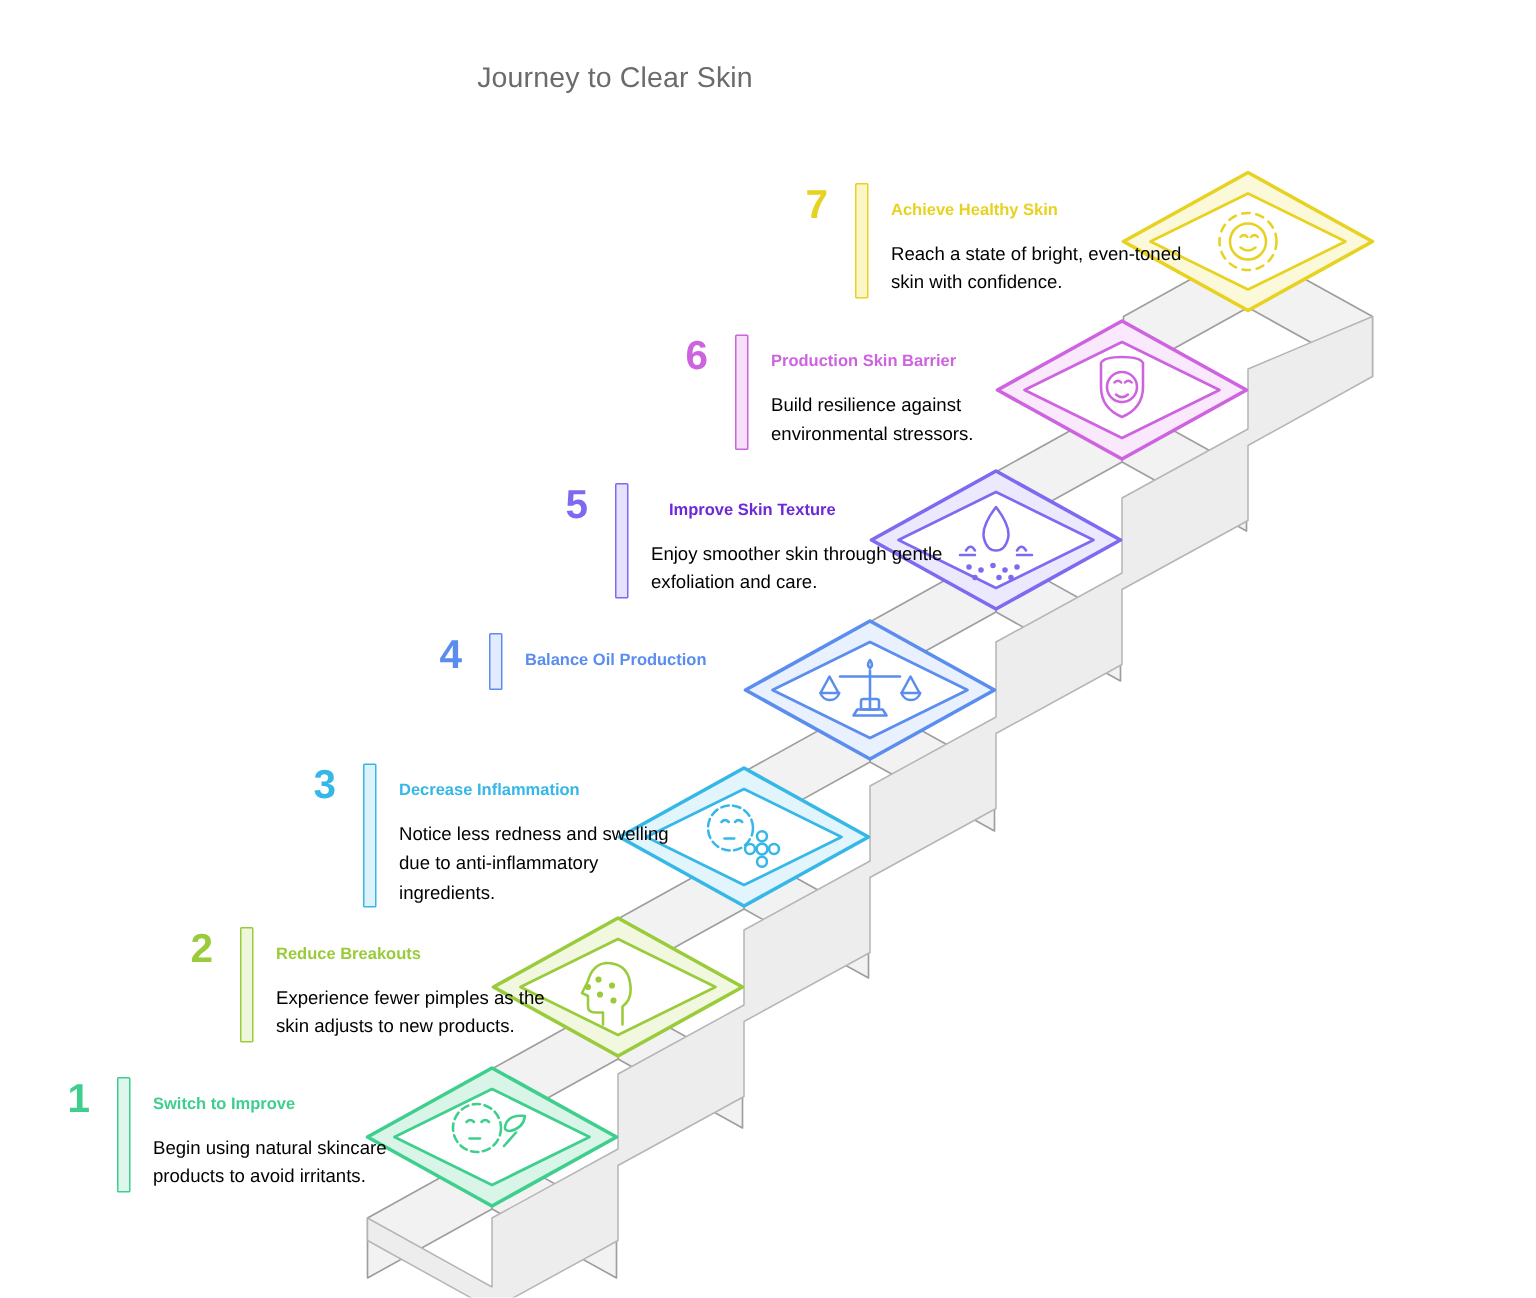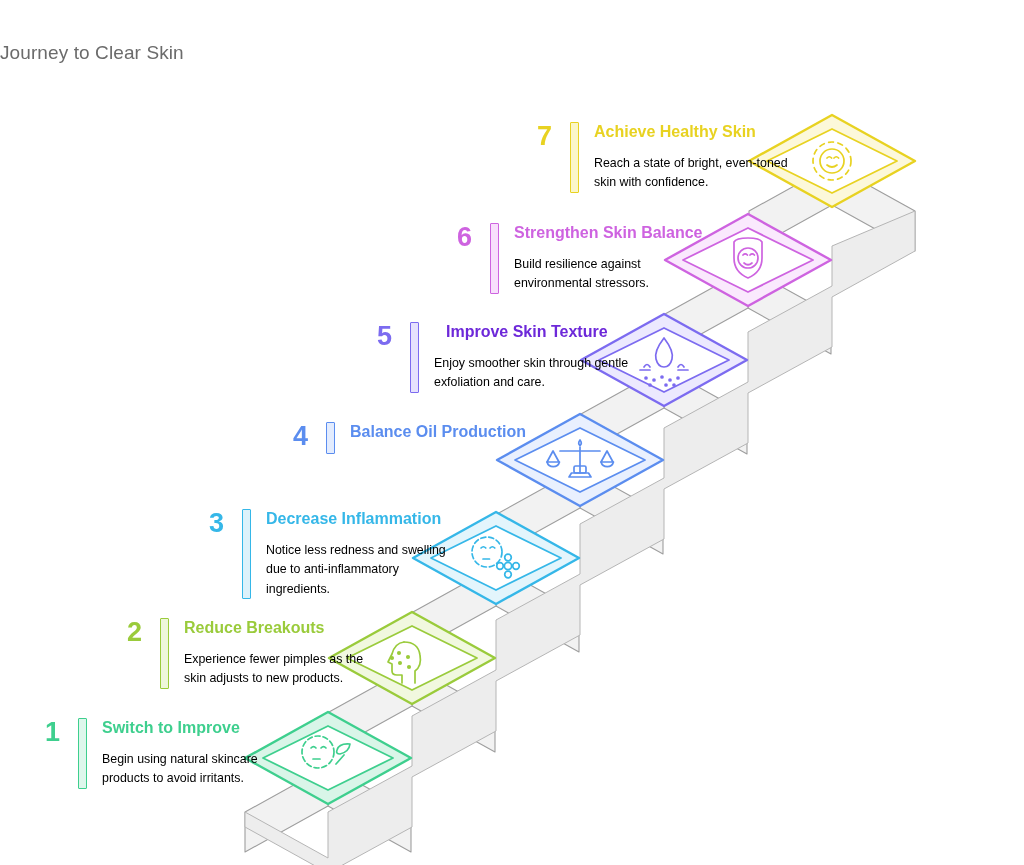--- a/index.html
+++ b/index.html
@@ -14,20 +14,21 @@
     overflow: hidden;
     font-family: "Liberation Sans", sans-serif;
     color: #5a5a5a;
   }
 
   #page-title {
     position: absolute;
     top: 42px;
     left: 0;
     width: 820px;
+    text-align: center;
     font-size: 19px;
     font-weight: 400;
     color: #6b6b6b;
     letter-spacing: 0.1px;
   }
 
   
   #stairs {
     position: absolute;
     left: 0;
@@ -56,24 +57,24 @@
     width: 7px;
     flex: 0 0 7px;
     margin: 0 15px 0 18px;
     border-radius: 1px;
     align-self: stretch;
   }
   .step-body {
     padding-top: 0px;
   }
   .step-title {
-    font-size: 16px;
+    font-size: 11px;
     font-weight: 700;
     line-height: 1.2;
-    margin: 0 0 13px 0;
+    margin: 12px 0 13px 0;
     white-space: nowrap;
   }
   .step-desc {
     font-size: 12.4px;
     line-height: 1.55;
     color: #000000;
     margin: 0;
     white-space: pre-line;
   }
 </style>
@@ -237,21 +238,21 @@
     <div class="step-title" style="color:#E8D221;">Achieve Healthy Skin</div>
     <div class="step-desc">Reach a state of bright, even-toned
 skin with confidence.</div>
   </div>
 </div>
 
 <div class="step-text" style="left:438px; top:223px;">
   <div class="step-num" style="color:#CE63E0;">6</div>
   <div class="step-bar" style="background:#F8DFFC; border:1.6px solid #CE63E0;"></div>
   <div class="step-body">
-    <div class="step-title" style="color:#CE63E0;">Strengthen Skin Balance</div>
+    <div class="step-title" style="color:#CE63E0;">Production Skin Barrier</div>
     <div class="step-desc">Build resilience against
 environmental stressors.</div>
   </div>
 </div>
 
 <div class="step-text" style="left:358px; top:322px;">
   <div class="step-num" style="color:#7C6BF0;">5</div>
   <div class="step-bar" style="background:#E6E2FD; border:1.6px solid #7C6BF0;"></div>
   <div class="step-body">
     <div class="step-title" style="color:#6d28d9; padding-left:12px;">Improve Skin Texture</div>

